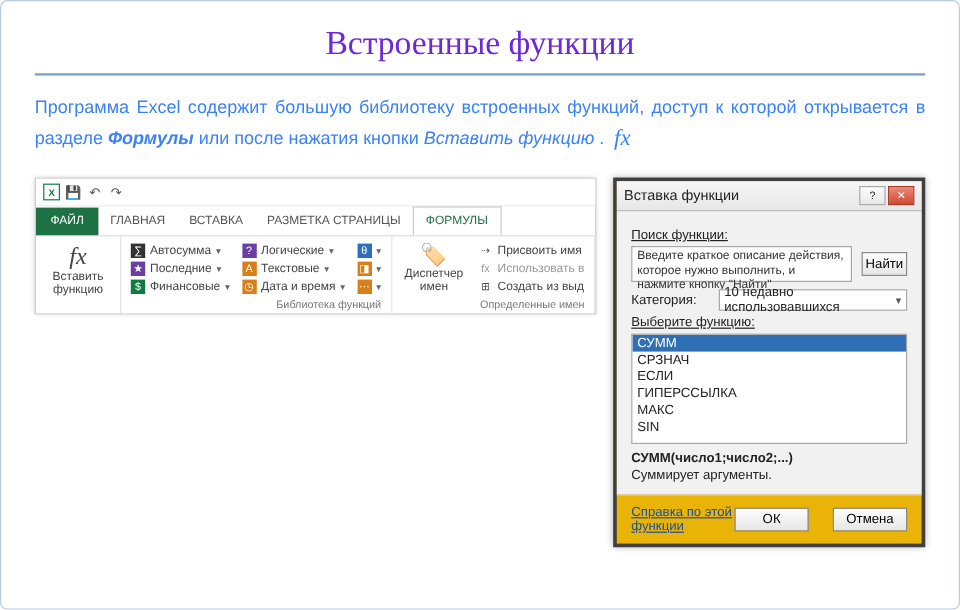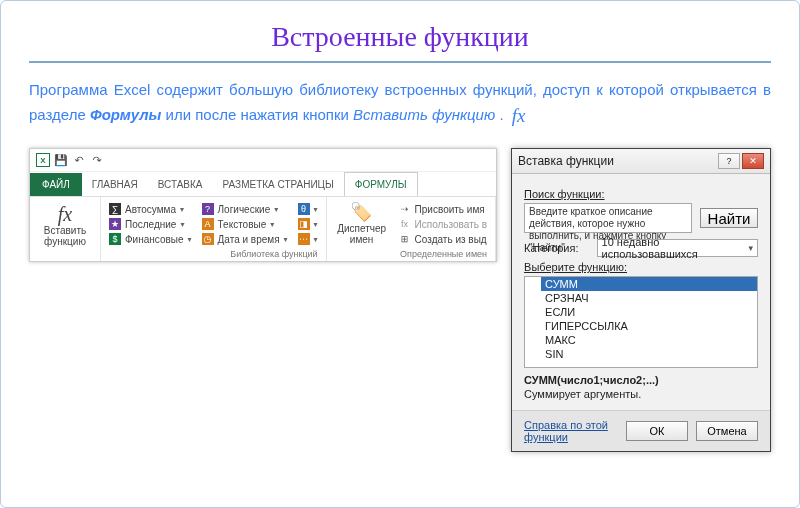--- a/index.html
+++ b/index.html
@@ -25,40 +25,40 @@
   .group { padding: 6px 8px 2px; border-right: 1px solid #e4e4e4; }
   .group-title { text-align: right; font-size: 9px; color: #777; margin-top: 4px; }
   .big-btn { display: flex; flex-direction: column; align-items: center; width: 54px; font-size: 10px; text-align:center; line-height:1.1;}
   .big-btn .fx { font-family: serif; font-style: italic; font-size: 20px; }
   .stack { display: flex; flex-direction: column; gap: 3px; }
   .stack .row { display: flex; align-items: center; gap: 4px; font-size:10px; white-space:nowrap;}
   .stack .ic { width: 12px; height: 12px; display:inline-flex; align-items:center; justify-content:center; color:#fff; font-size:9px;}
   .drop { font-size: 8px; color:#666; }
   .twocol { display: flex; gap:10px; }
   
-  .dialog { width: 332px; border: 1px solid #404040; background: #e5e5e5; box-shadow: 0 0 6px rgba(0,0,0,.3); font-size: 11px; color:#222; }
+  .dialog { width: 332px; border: 3px solid #404040; background: #eab308; box-shadow: 0 0 6px rgba(0,0,0,.3); font-size: 11px; color:#222; }
   .dlg-title { display: flex; align-items: center; justify-content: space-between; background: linear-gradient(#f6f6f6,#e7e7e7); border-bottom: 1px solid #bcbcbc; padding: 4px 6px; font-size: 12px;}
   .dlg-title .btns { display:flex; gap:2px; }
   .dlg-title .wbtn { width: 22px; height: 16px; border:1px solid #aaa; background: linear-gradient(#fcfcfc,#e9e9e9); font-size:9px; display:flex;align-items:center;justify-content:center;}
   .dlg-title .wbtn.close { background: linear-gradient(#e98a7a,#cf4a33); color:#fff; border-color:#a53c28;}
   .dlg-body { padding: 10px 12px; background:#f1f1f1; }
   .lbl { margin: 4px 0 3px; text-decoration: underline; }
   .searchrow { display:flex; gap:8px; align-items:center;}
   .searcharea { flex:1; height: 30px; border: 1px solid #a8a8a8; background:#fff; padding: 2px 4px; font-size: 10px; color:#333; line-height:1.2;}
-  .findbtn { width: 58px; height: 20px; border:1px solid #8a8a8a; background: linear-gradient(#fdfdfd,#e6e6e6); font-size:15px;}
+  .findbtn { width: 38px; height: 20px; border:1px solid #8a8a8a; background: linear-gradient(#fdfdfd,#e6e6e6); font-size:11px;}
   .catrow { display:flex; align-items:center; gap:6px; margin-top:6px;}
   .catsel { flex:1; border:1px solid #a8a8a8; background:#fff; height:18px; padding:0 4px; font-size:11px; display:flex; align-items:center; justify-content:space-between;margin-left:12px;}
-  .fnlist { border:1px solid #a8a8a8; background:#fff; height: 92px; overflow:hidden; margin-top:3px;padding-left:16px;}
+  .fnlist { border:1px solid #a8a8a8; background:#fff; height: 92px; overflow:hidden; margin-top:3px;}
   .fnlist .item { padding: 1px 4px; font-size:11px;}
   .fnlist .item.sel { background: #2f6fb5; color:#fff; }
   .sig { font-weight:bold; margin-top:6px; font-size:11px;}
   .sigdesc { font-size:11px; margin-top:2px;}
   .dlg-footer { border-top:1px solid #cfcfcf; padding: 8px 12px; display:flex; align-items:center; justify-content:space-between;}
   .link { color:#1a4f9c; text-decoration:underline; font-size:11px;}
-  .footbtns { display:flex; gap:8px;}
+  .footbtns { display:flex; gap:20px;}
   .footbtns button { width:62px; height:20px; border:1px solid #8a8a8a; background:linear-gradient(#fdfdfd,#e6e6e6); font-size:11px;}
 </style>
 </head>
 <body>
 
 <div class="slide">
   <h1 class="title">Встроенные функции</h1>
   <hr class="hr">
   <p class="desc">
     <span>Программа Excel содержит большую библиотеку встроенных функций, доступ к которой открывается в разделе </span>

